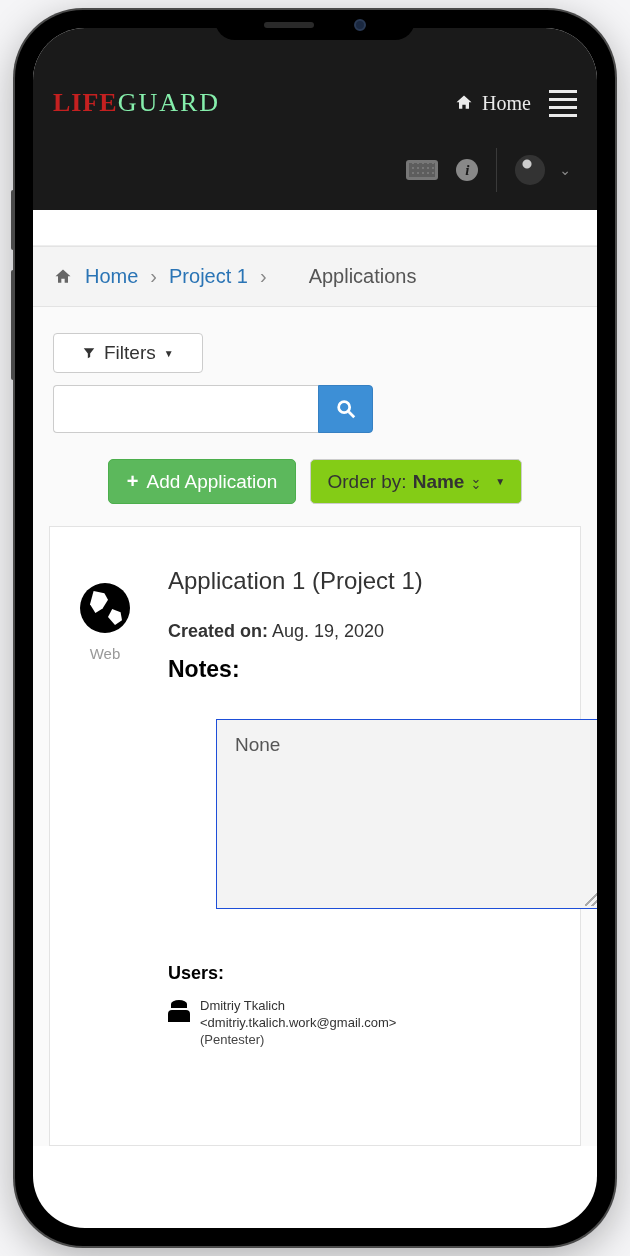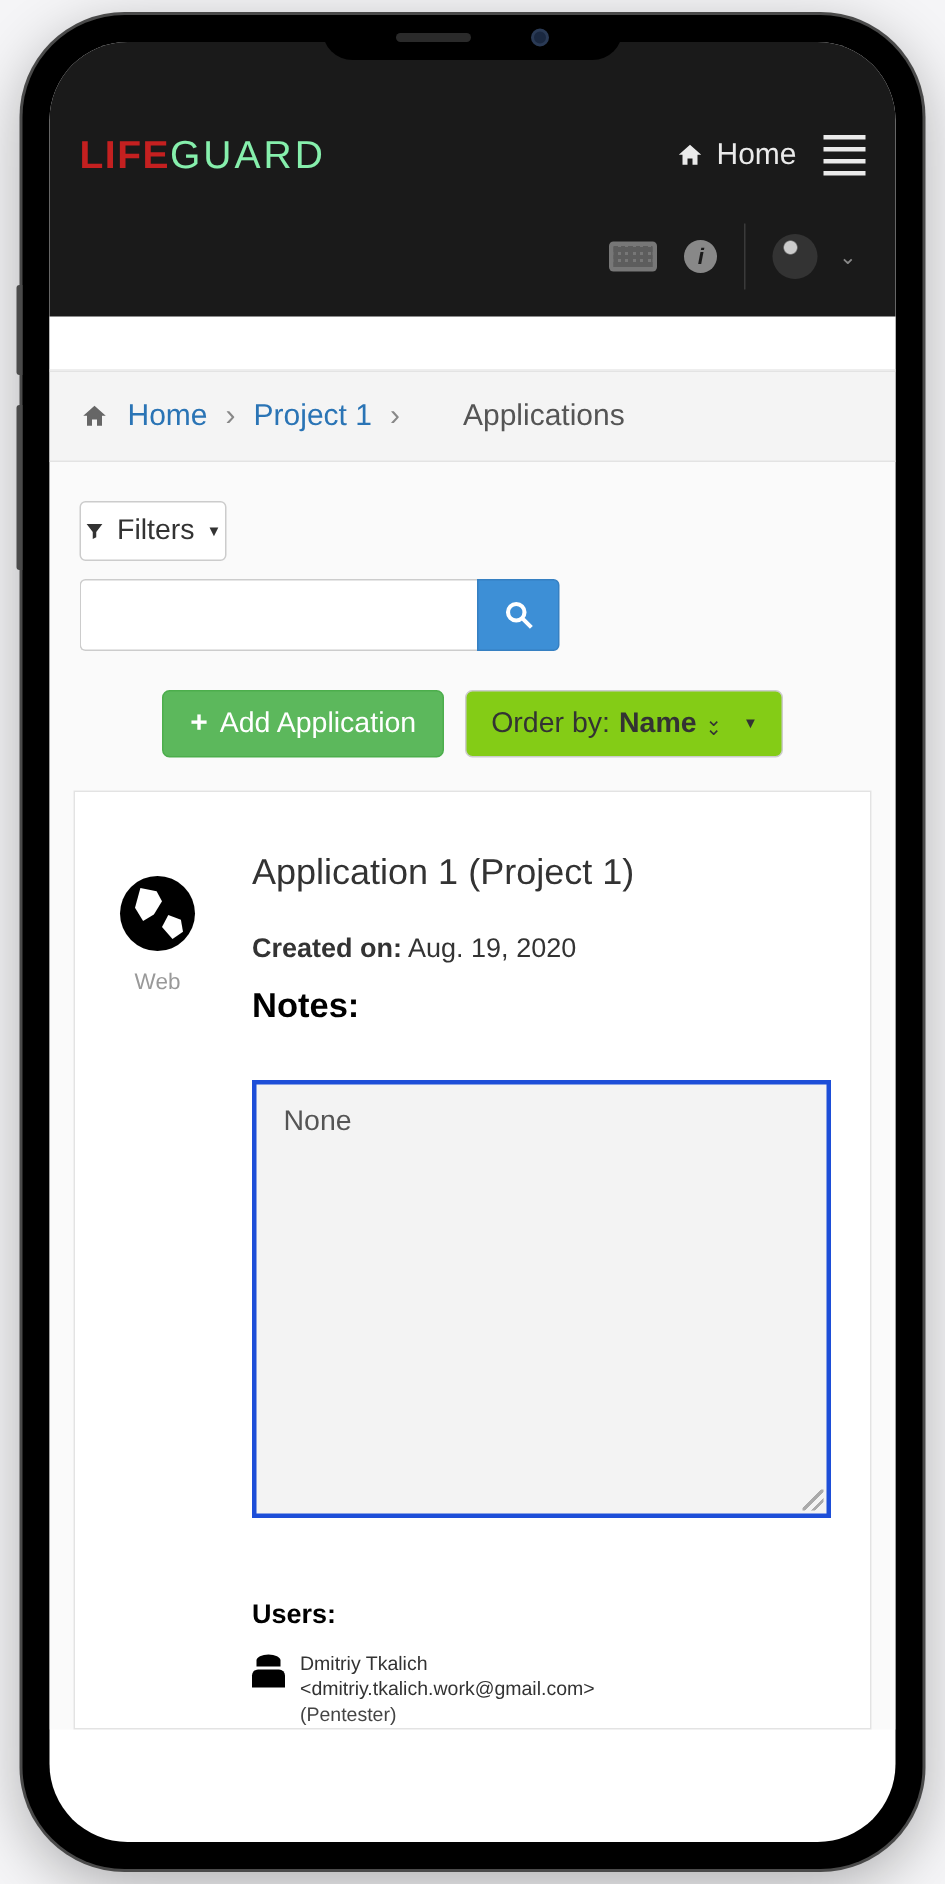--- a/index.html
+++ b/index.html
@@ -58,20 +58,21 @@
   }
   .speaker { width: 50px; height: 6px; background: #2a2a2a; border-radius: 3px; }
   .camera { width: 12px; height: 12px; background: #1a2840; border-radius: 50%; border: 2px solid #2a3a55; }
 
   
   .topnav {
     background: #1a1a1a;
     color: #fff;
     padding: 60px 20px 18px 20px;
     position: relative;
+    font-family: Liberation Serif, serif;
   }
   .topnav-row1 {
     display: flex;
     align-items: center;
     justify-content: space-between;
   }
   .logo { display: flex; align-items: center; font-weight: 800; font-size: 26px; letter-spacing: 1px; }
   .logo .l1 { color: #c42020; }
   .logo .l2 { color: #86efac; font-weight: 500; letter-spacing: 2px; }
   .nav-right { display: flex; align-items: center; gap: 18px; }
@@ -130,21 +131,21 @@
   .breadcrumb .bc-link { color: #2a74b5; }
   .breadcrumb .bc-text { color: #555; margin-left: 30px; }
   .breadcrumb .sep { color: #888; }
 
   .tools {
     padding: 26px 20px 0 20px;
   }
   .filters-btn {
     display: inline-flex; align-items: center; gap: 8px;
     border: 1px solid #ccc; background: #fff;
-    padding: 8px 2px; border-radius: 4px;
+    padding: 8px 28px; border-radius: 4px;
     font-size: 19px; color: #333;
   }
   .search-row {
     display: flex; margin-top: 12px;
   }
   .search-input {
     flex: 0 0 auto;
     width: 265px;
     height: 48px;
     border: 1px solid #ccc; border-right: none;
@@ -230,27 +231,28 @@
     clip-path: polygon(30% 0, 90% 20%, 100% 70%, 50% 100%, 0 50%);
   }
   .type-label { color: #999; font-size: 15px; }
 
   .card-main { flex: 1; padding-right: 6px; }
   .card-title { font-size: 24px; color: #333; margin-bottom: 26px; font-weight: 400; }
   .meta-row { font-size: 18px; color: #333; margin-bottom: 14px; }
   .meta-row .label { font-weight: 700; }
   .notes-label { font-weight: 700; font-size: 23px; margin-bottom: 36px; }
   .notes-box {
-    width: 100%; height: 292px;
-    border: 3px solid #1d4ed8;
+    width: 100%; height: 190px;
+    border: 1px solid #1d4ed8;
     background: #f3f3f3;
     padding: 14px 18px;
     font-size: 19px; color: #555;
     resize: both;
     position: relative;
+    margin-left: 48px;
   }
   .notes-box::after {
     content: "";
     position: absolute;
     right: 2px; bottom: 2px;
     width: 14px; height: 14px;
     background: linear-gradient(135deg, transparent 0 45%, #aaa 45% 55%, transparent 55% 70%, #aaa 70% 80%, transparent 80%);
   }
   .users-section { margin-top: 54px; }
   .users-label { font-weight: 700; font-size: 18px; margin-bottom: 14px; }

